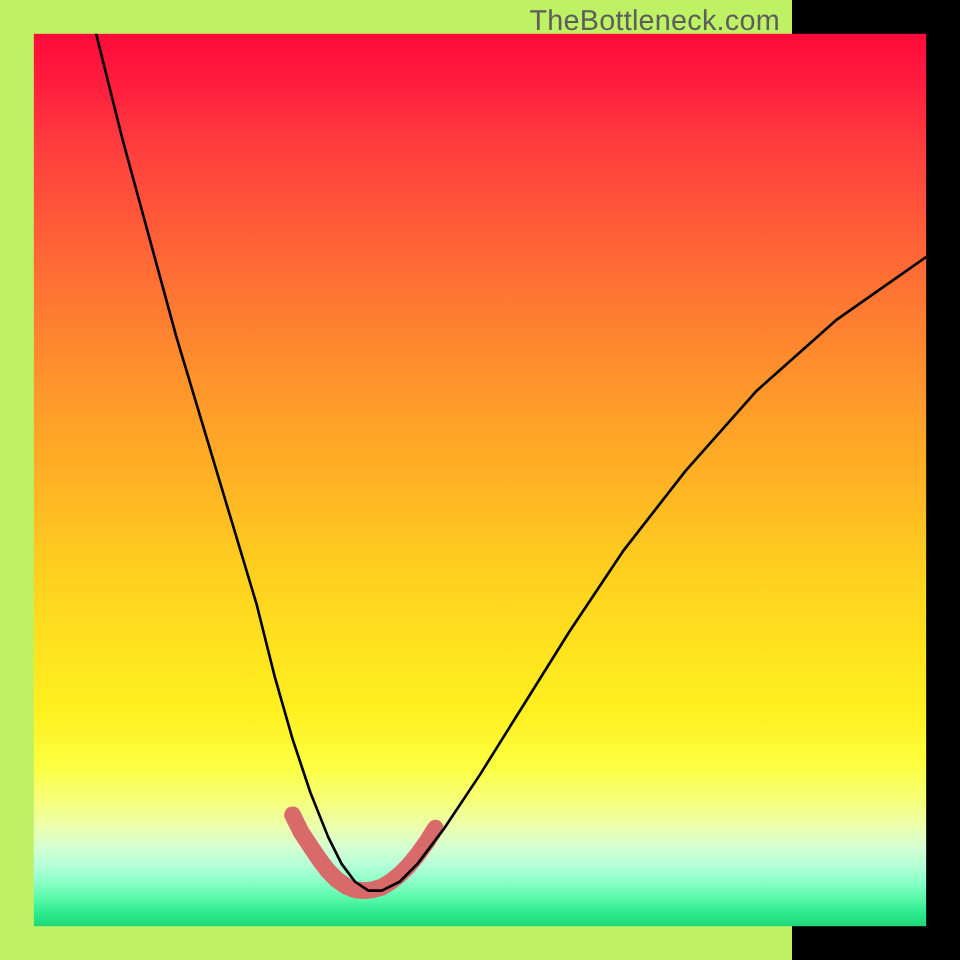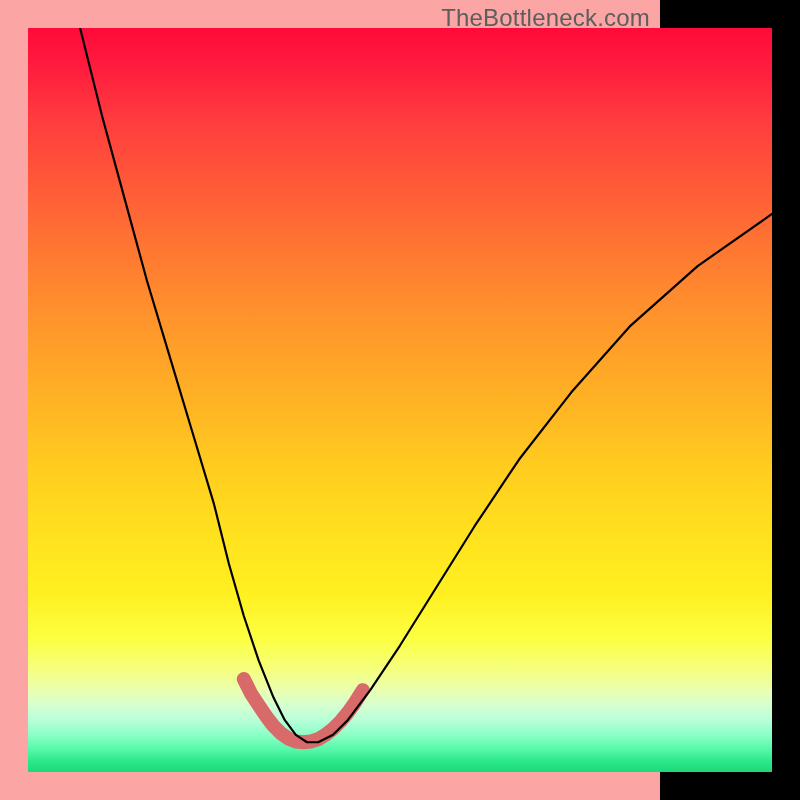--- a/index.html
+++ b/index.html
@@ -10,21 +10,21 @@
     background: #000;
     overflow: hidden;
     font-family: Arial, Helvetica, sans-serif;
   }
   .frame {
     position: absolute;
     top: 0;
     left: 0;
     width: 660px;
     height: 800px;
-    background: #fca5a5;
+    background: #bef264;
   }
   .plot-area {
     position: absolute;
     top: 28px;
     left: 28px;
     width: 744px;
     height: 744px;
     overflow: hidden;
   }
   .gradient {

